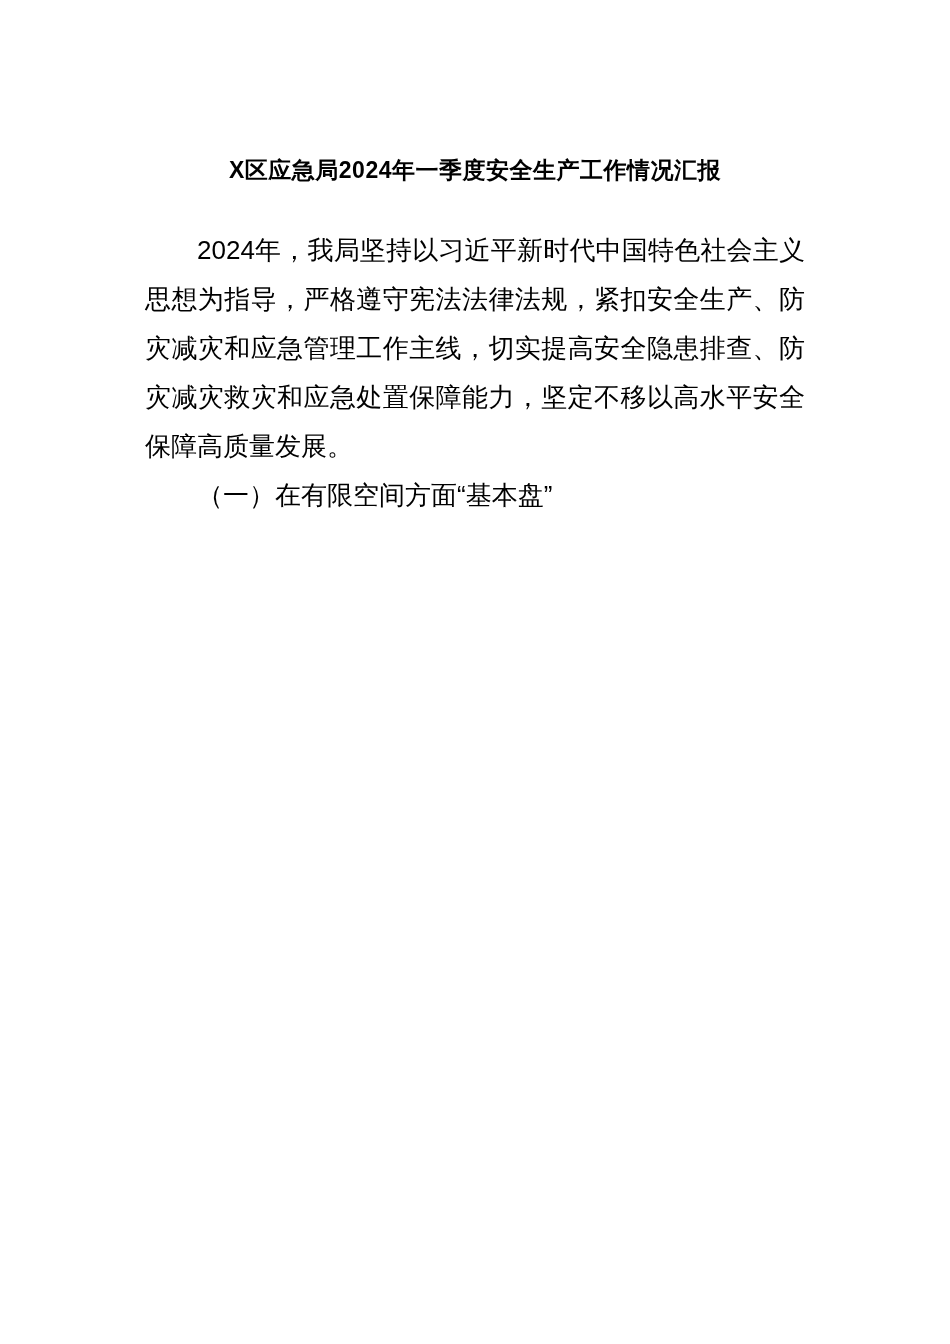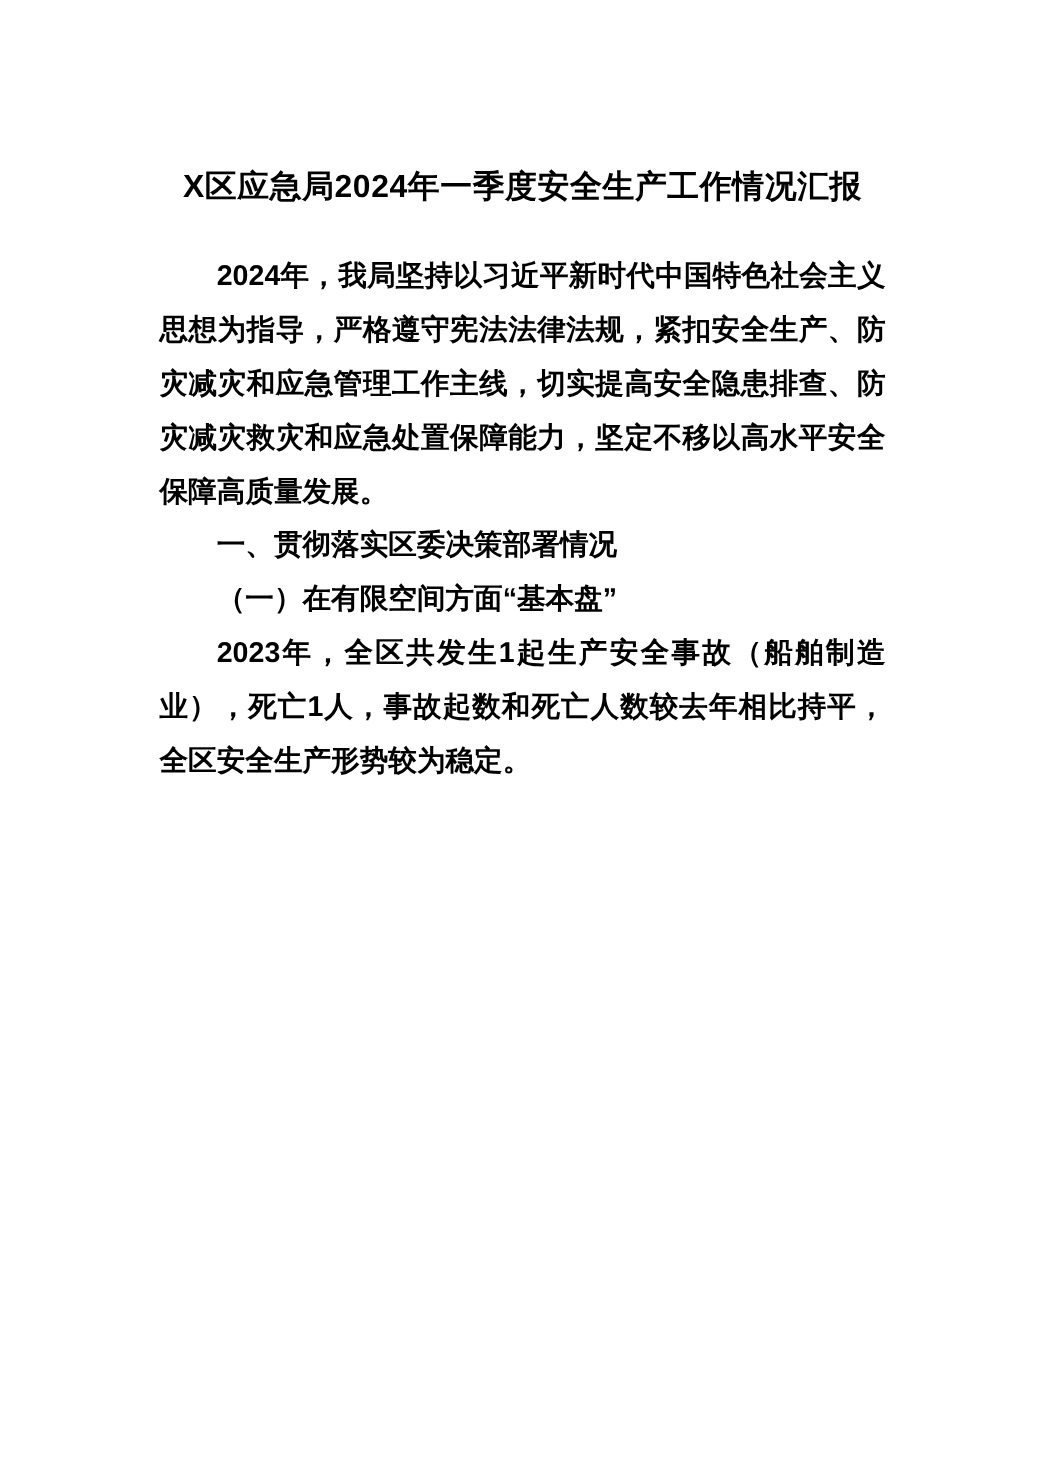--- a/index.html
+++ b/index.html
@@ -14,48 +14,46 @@
     margin: 0;
     background: #ffffff;
     color: #000000;
     box-sizing: border-box;
     padding: 0 145px;
     overflow: hidden;
     font-family: "Liberation Sans", sans-serif;
   }
   .doc-title {
     margin: 146px 0 31px 0;
-    font-size: 29px;
+    font-size: 23px;
     line-height: 49px;
     font-weight: bold;
     text-align: center;
     letter-spacing: 0.5px;
     white-space: nowrap;
   }
   .para {
     margin: 0;
     font-size: 26px;
     line-height: 49px;
     text-align: justify;
     text-indent: 2em;
-    font-weight: bold;
+    font-weight: normal;
     word-break: normal;
     line-break: strict;
   }
 </style>
 </head>
 <body>
 
 <div class="page">
 
   <h1 class="doc-title">X区应急局2024年一季度安全生产工作情况汇报</h1>
 
   <p class="para">2024年，我局坚持以习近平新时代中国特色社会主义思想为指导，严格遵守宪法法律法规，紧扣安全生产、防灾减灾和应急管理工作主线，切实提高安全隐患排查、防灾减灾救灾和应急处置保障能力，坚定不移以高水平安全保障高质量发展。</p>
 
-  <p class="para">一、贯彻落实区委决策部署情况</p>
 
   <p class="para">（一）在有限空间方面“基本盘”</p>
 
-  <p class="para">2023年，全区共发生1起生产安全事故（船舶制造业），死亡1人，事故起数和死亡人数较去年相比持平，全区安全生产形势较为稳定。</p>
 
 
 
 </div>
 
 </body></html>

